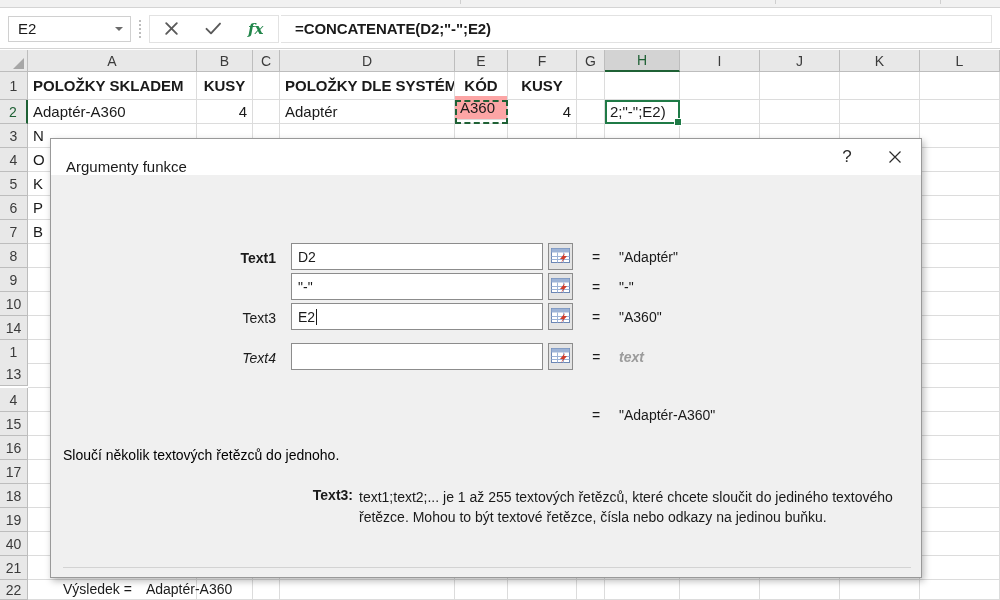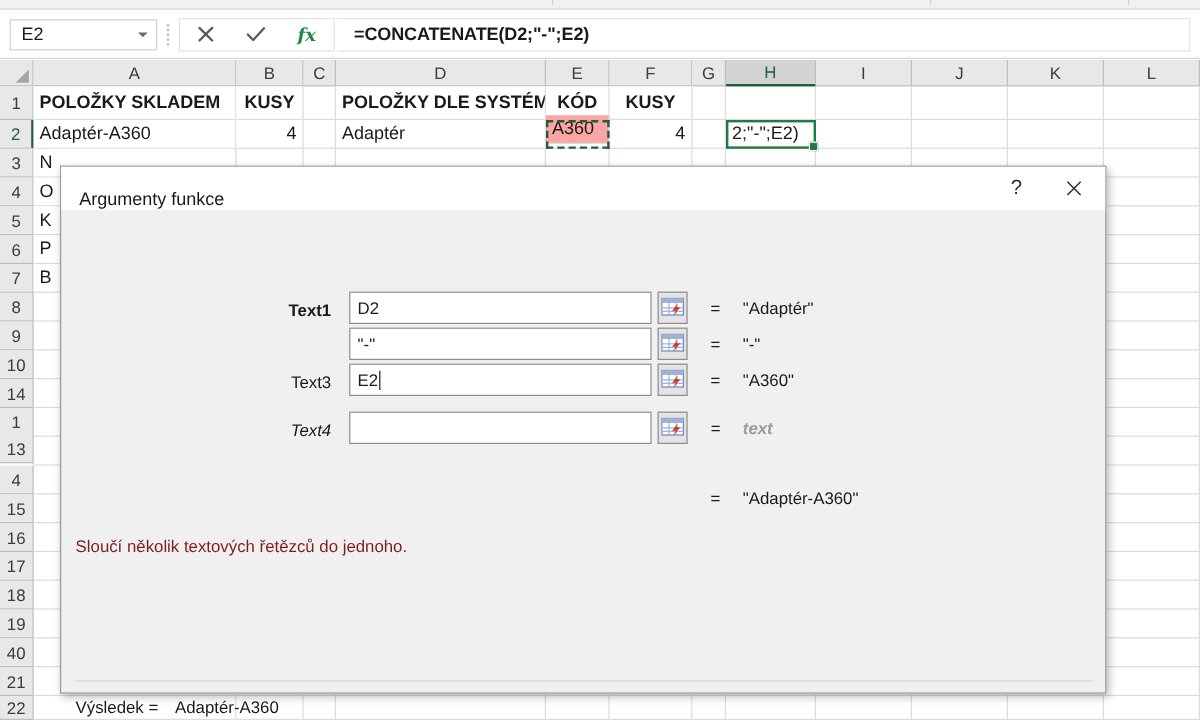--- a/index.html
+++ b/index.html
@@ -178,21 +178,21 @@
   }
   .arg-val.muted { color: #9b9b9b; font-weight: bold; }
 
   #result-line {
     position: absolute; left: 541px; top: 232px; display: flex; align-items: center;
     font-size: 14px; color: #1a1a1a;
   }
   #result-line .eq { width: 27px; }
 
   #func-desc {
-    position: absolute; left: 12px; top: 272px; font-size: 14px; color: #7f1d1d;
+    position: absolute; left: 12px; top: 272px; font-size: 14px; color: #000000;
   }
 
   #arg-help { position: absolute; left: 250px; top: 312px; width: 615px; display: flex; }
   #arg-help-label {
     width: 58px; text-align: right; font-size: 14px; font-weight: bold; color: #1a1a1a;
     flex-shrink: 0; padding-right: 6px;
   }
   #arg-help-text { font-size: 14px; color: #1a1a1a; line-height: 1.45; }
 
   #divider {
@@ -646,20 +646,24 @@
         </div>
       </div>
 
     <div id="result-line">
       <span class="eq">=</span>
       <span>"Adaptér-A360"</span>
     </div>
 
     <div id="func-desc">Sloučí několik textových řetězců do jednoho.</div>
 
+    <div id="arg-help">
+      <span id="arg-help-label">Text3:</span>
+      <span id="arg-help-text">text1;text2;... je 1 až 255 textových řetězců, které chcete sloučit do jediného textového řetězce. Mohou to být textové řetězce, čísla nebo odkazy na jedinou buňku.</span>
+    </div>
 
     <div id="divider"></div>
 
     <div id="result-row">
       <span id="result-label">Výsledek =</span>
       <span id="result-value">Adaptér-A360</span>
     </div>
 
   </div>
 </div>

